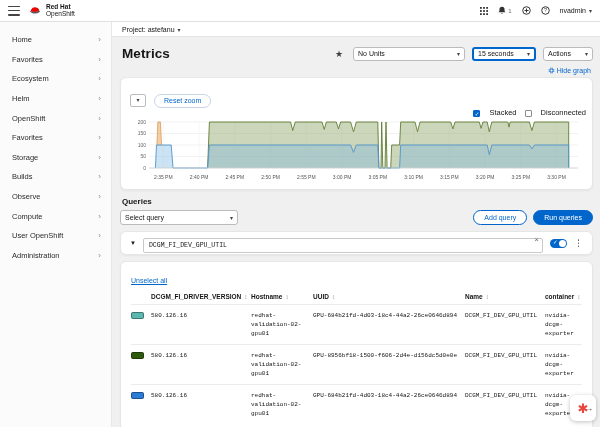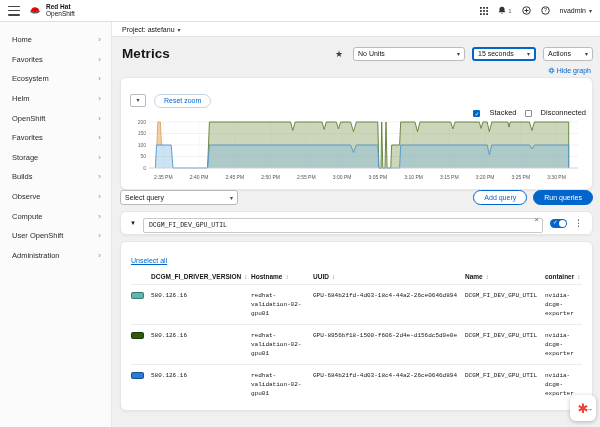--- a/index.html
+++ b/index.html
@@ -302,20 +302,21 @@
         <text x="215.1" y="60" font-size="5" fill="#555" text-anchor="middle" font-family="Liberation Sans,sans-serif">3:00 PM</text>
         <text x="250.8" y="60" font-size="5" fill="#555" text-anchor="middle" font-family="Liberation Sans,sans-serif">3:05 PM</text>
         <text x="286.6" y="60" font-size="5" fill="#555" text-anchor="middle" font-family="Liberation Sans,sans-serif">3:10 PM</text>
         <text x="322.3" y="60" font-size="5" fill="#555" text-anchor="middle" font-family="Liberation Sans,sans-serif">3:15 PM</text>
         <text x="358.1" y="60" font-size="5" fill="#555" text-anchor="middle" font-family="Liberation Sans,sans-serif">3:20 PM</text>
         <text x="393.8" y="60" font-size="5" fill="#555" text-anchor="middle" font-family="Liberation Sans,sans-serif">3:25 PM</text>
         <text x="429.5" y="60" font-size="5" fill="#555" text-anchor="middle" font-family="Liberation Sans,sans-serif">3:30 PM</text>
       </svg>
   </section>
 
+  <div class="queries-label">Queries</div>
 
   <div class="queries-controls">
     <div class="select sel-query">
       <span>Select query</span>
       <span class="caret">▾</span>
     </div>
     <button class="btn-pill btn-outline">Add query</button>
     <button class="btn-pill btn-primary">Run queries</button>
   </div>
 

